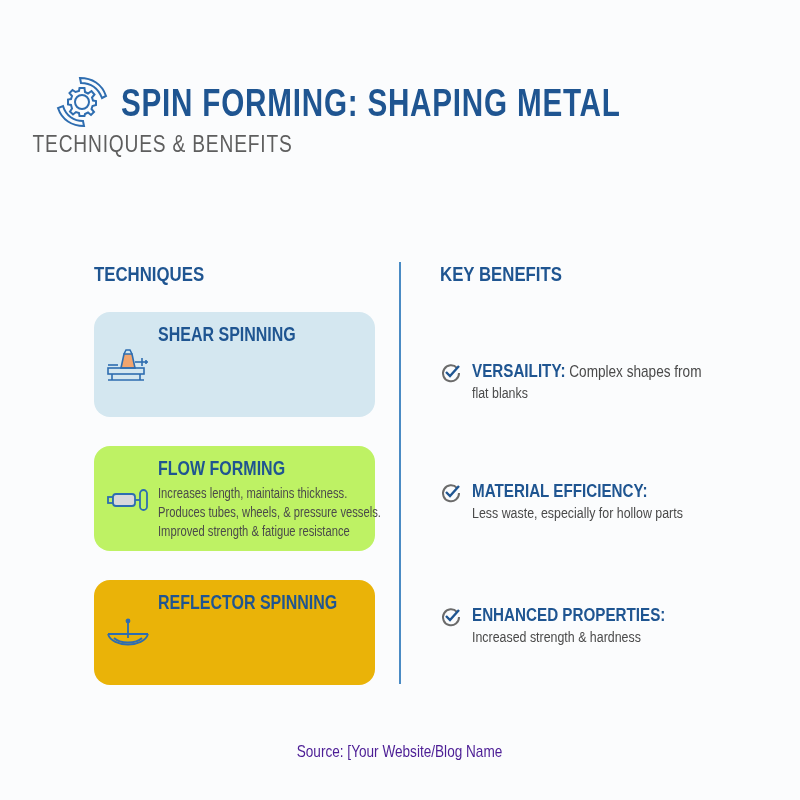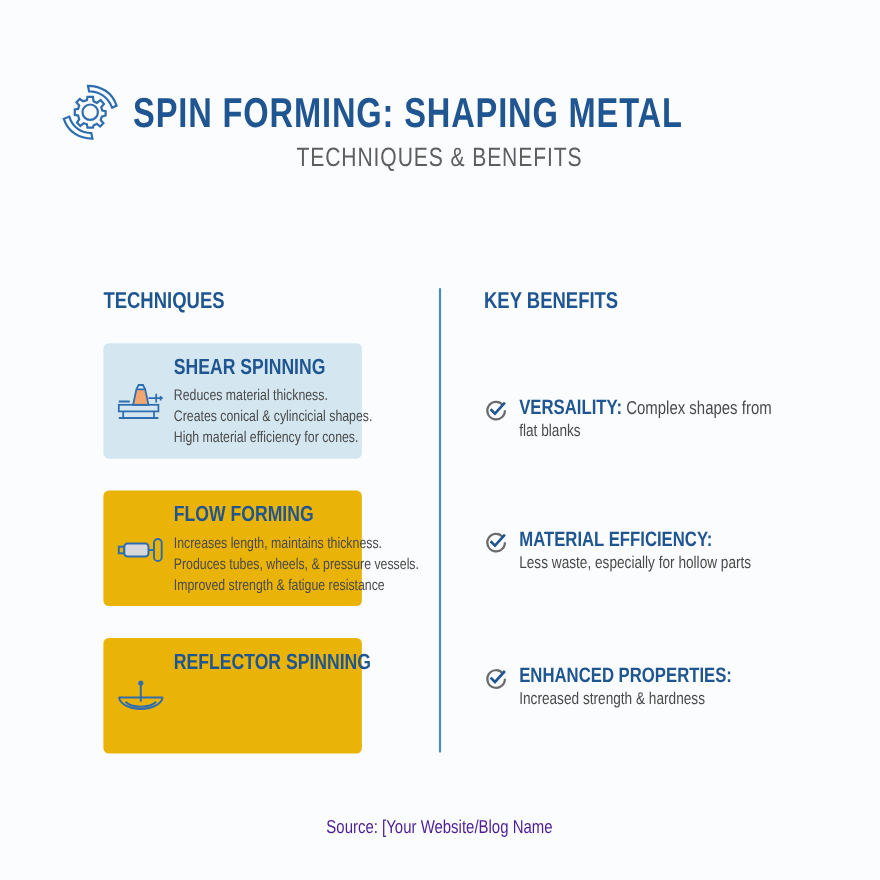--- a/index.html
+++ b/index.html
@@ -1,32 +1,32 @@
 <!DOCTYPE html>
 <html><head>
   <meta charset="utf-8">
   <style>
     * { margin: 0; padding: 0; box-sizing: border-box; }
     html, body { width: 800px; height: 800px; background: #fbfcfd; overflow: hidden; }
     body { position: relative; font-family: "Liberation Sans", "DejaVu Sans", sans-serif; }
 
     .header-icon { position: absolute; left: 50px; top: 70px; width: 64px; height: 64px; }
     .title { position: absolute; left: 121px; top: 82px; font-size: 38px; font-weight: bold; color: #1f5591; letter-spacing: 1px; transform: scaleX(0.78); transform-origin: left top; white-space: nowrap; }
-    .subtitle { position: absolute; left: 0; width: 800px; top: 130px; text-align: center; font-size: 24px; color: #5e5e5e; letter-spacing: 1px; }
+    .subtitle { position: absolute; left: 0; width: 800px; top: 130px; text-align: left; font-size: 24px; color: #5e5e5e; letter-spacing: 1px; }
     .subtitle span { display: inline-block; transform: scaleX(0.8); }
 
     .col-head { position: absolute; top: 262px; font-size: 21px; font-weight: bold; color: #1f5591; transform: scaleX(0.8); transform-origin: left top; white-space: nowrap; }
     .col-left { left: 94px; }
     .col-right { left: 440px; }
 
     .divider { position: absolute; left: 399px; top: 262px; width: 2px; height: 422px; background: #4a8bc4; }
 
-    .card { position: absolute; left: 94px; width: 235px; height: 105px; border-radius: 5px; }
+    .card { position: absolute; left: 94px; width: 281px; height: 105px; border-radius: 16px; }
     .card-1 { top: 312px; background: #d4e7f0; }
-    .card-2 { top: 446px; background: #eab308; }
+    .card-2 { top: 446px; background: #bef264; }
     .card-3 { top: 580px; background: #eab308; }
     .card-icon { position: absolute; left: 10px; top: 34px; width: 48px; height: 40px; }
     .card-title { position: absolute; left: 64px; top: 11px; font-size: 20px; font-weight: bold; color: #1f5591; transform: scaleX(0.8); transform-origin: left top; white-space: nowrap; }
     .card-lines { position: absolute; left: 64px; top: 38px; }
     .card-line { font-size: 14px; color: #4a4a4a; line-height: 19px; transform: scaleX(0.8); transform-origin: left top; white-space: nowrap; }
 
     .benefit { position: absolute; left: 440px; }
     .benefit-1 { top: 360px; }
     .benefit-2 { top: 480px; }
     .benefit-3 { top: 604px; }
@@ -64,25 +64,20 @@
     <rect x="4" y="22" width="36" height="6"></rect>
     <line x1="8" y1="28" x2="8" y2="34"></line>
       <line x1="36" y1="28" x2="36" y2="34"></line>
     <line x1="4" y1="34" x2="40" y2="34"></line>
     <line x1="4" y1="19" x2="14" y2="19"></line>
     <line x1="31" y1="16" x2="44" y2="16"></line>
       <line x1="38" y1="12" x2="38" y2="20"></line>
       <line x1="42" y1="14" x2="42" y2="18"></line>
   </svg>
   <div class="card-title">SHEAR SPINNING</div>
-  <div class="card-lines">
-    <div class="card-line">Reduces material thickness.</div>
-    <div class="card-line">Creates conical &amp; cylincicial shapes.</div>
-    <div class="card-line">High material efficiency for cones.</div>
-  </div>
 </div>
 
 <div class="card card-2">
   <svg class="card-icon" viewBox="0 0 48 40" fill="none" stroke="#2e6db0" stroke-width="1.8">
     <rect x="4" y="17" width="5" height="6"></rect>
     <rect x="9" y="14" width="22" height="12" rx="3" fill="#d8d8dc"></rect>
     <line x1="31" y1="20" x2="36" y2="20"></line>
     <rect x="36" y="10" width="7" height="20" rx="3.5"></rect>
   </svg>
   <div class="card-title">FLOW FORMING</div>

